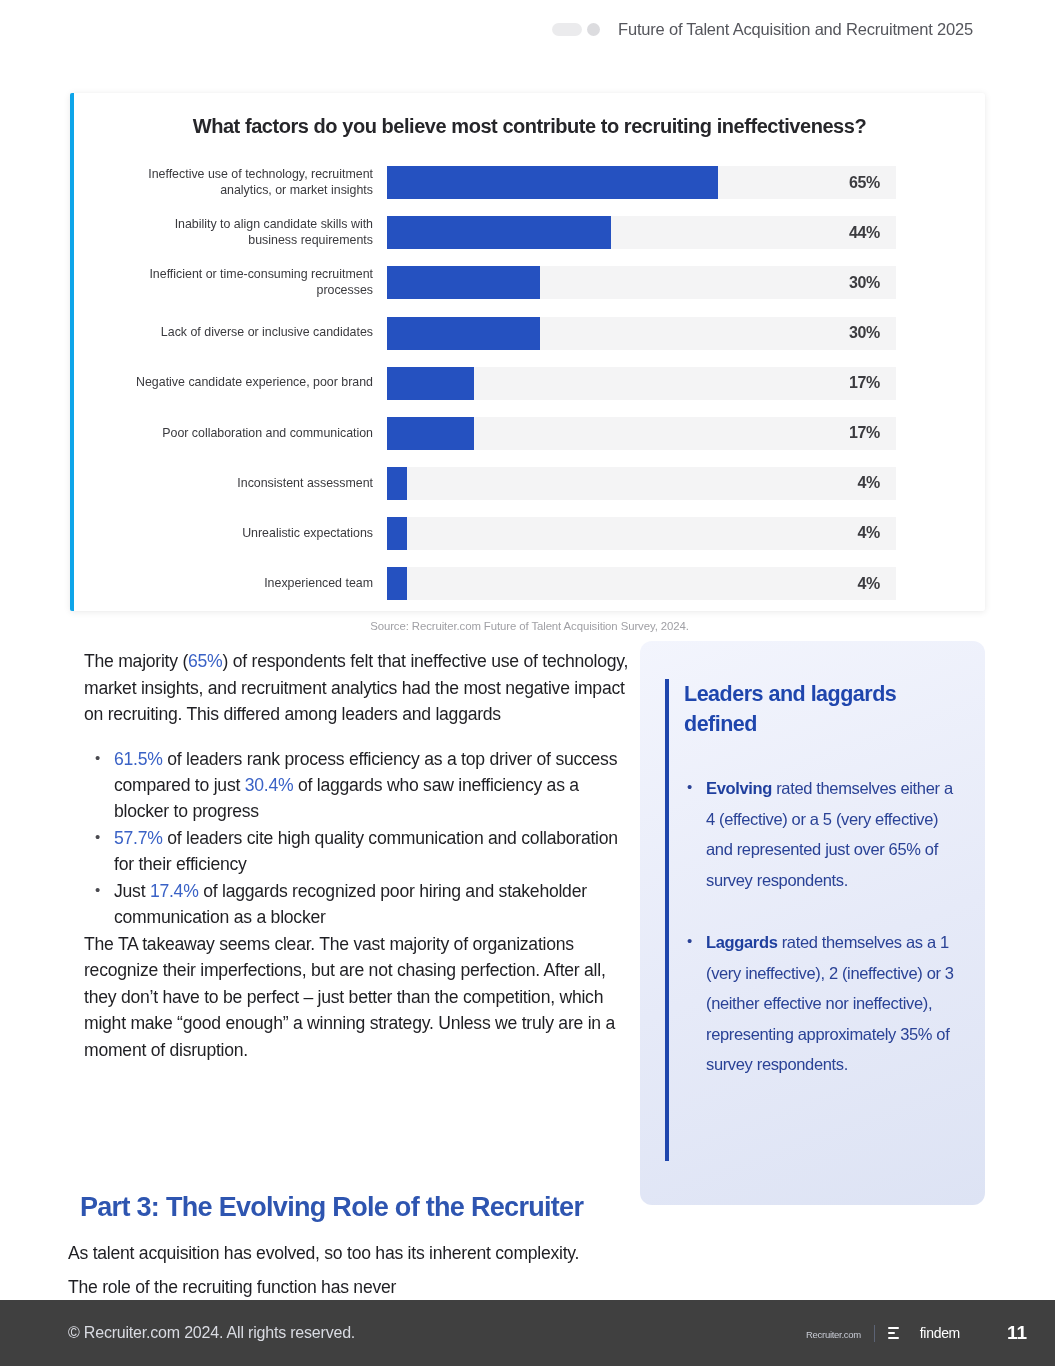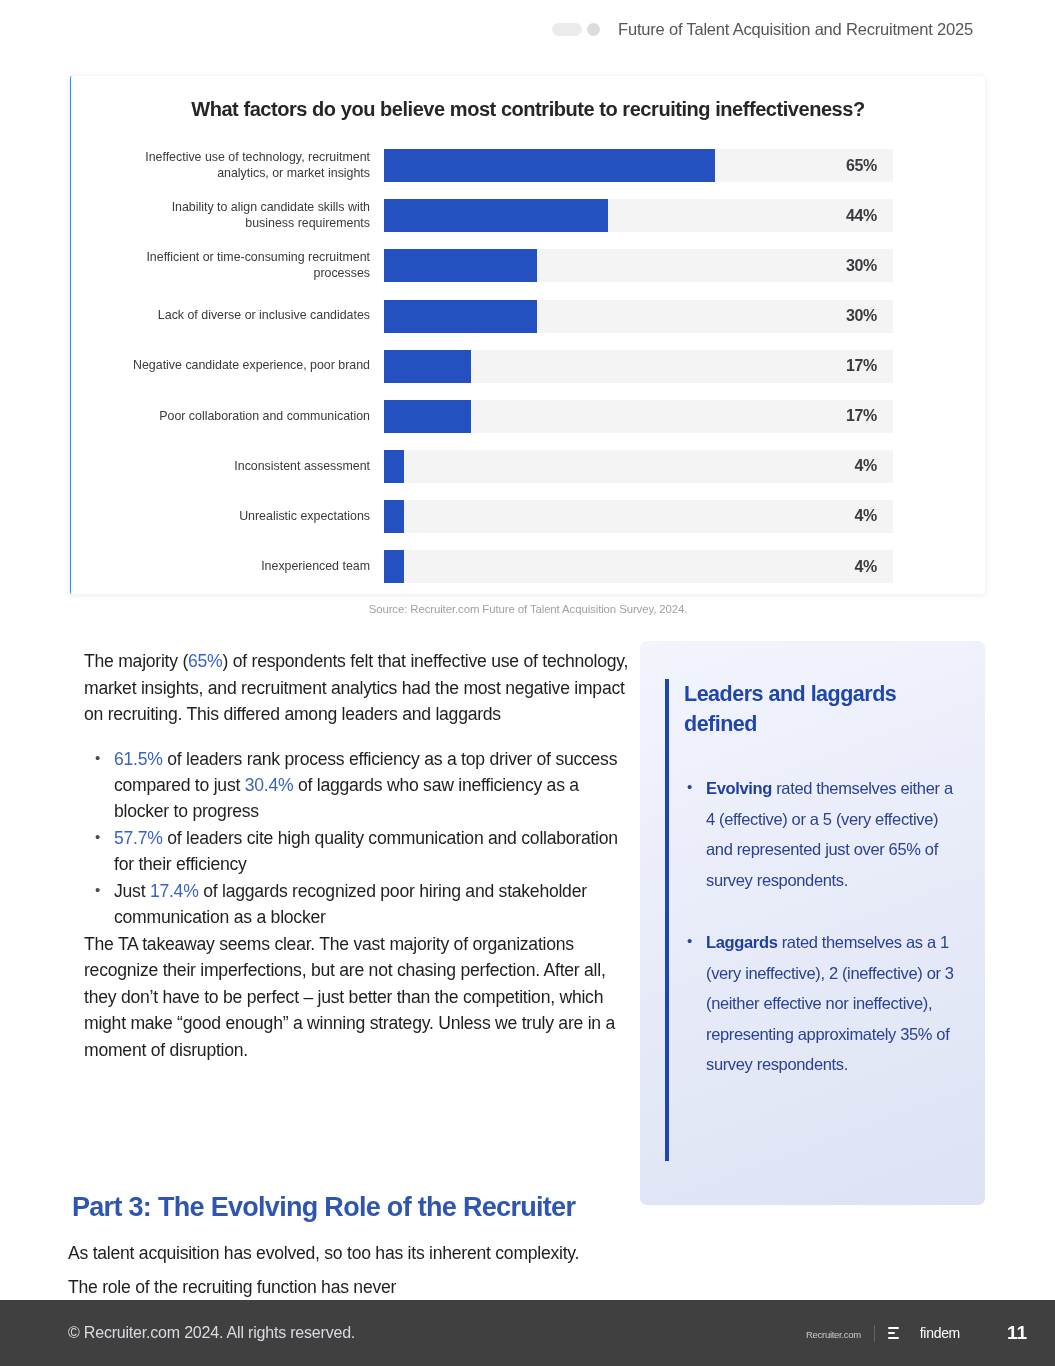--- a/index.html
+++ b/index.html
@@ -21,23 +21,23 @@
   .header-inner{ display:flex; align-items:center; gap:18px; }
   .logo-placeholder{ display:flex; align-items:center; gap:5px; opacity:.85; }
   .logo-pill{ width:30px; height:13px; border-radius:7px; background:#e8e8ea; }
   .logo-dot{ width:13px; height:13px; border-radius:50%; background:#d6d6da; }
   .header-title{
     font-size:16.5px; color:#55565c; letter-spacing:-0.2px; white-space:nowrap;
   }
 
   
   .chart-card{
-    position:absolute; left:70px; top:76px; width:915px; height:518px;
+    position:absolute; left:70px; top:93px; width:915px; height:518px;
     background:#ffffff;
-    border-left:1px solid #0ea5e9;
+    border-left:4px solid #0ea5e9;
     box-shadow:0 1px 7px rgba(0,0,0,.085), 0 0 1px rgba(0,0,0,.05);
     border-radius:2px;
   }
   .chart-title{
     text-align:center; font-size:20px; font-weight:700; color:#26262a;
     letter-spacing:-0.45px; padding-top:22px;
   }
   .chart-rows{ margin-top:24px; }
   .chart-row{
     display:flex; align-items:center; height:41.6px; margin-bottom:0;
@@ -75,33 +75,33 @@
   ul.bullets{ list-style:none; margin-top:18px; }
   ul.bullets li{
     position:relative; padding-left:30px; font-size:17.6px; line-height:26px;
     color:#1f1f23; letter-spacing:-0.25px; margin-bottom:1px;
   }
   ul.bullets li::before{
     content:"•"; position:absolute; left:11px; top:-1px; color:#4a4a50; font-size:15px;
   }
 
   .section-heading{
-    position:absolute; left:72px; top:1192px; width:560px;
+    position:absolute; left:80px; top:1192px; width:560px;
     font-size:27px; font-weight:600; color:#2e55b0; letter-spacing:-0.7px;
   }
   .section-body{
     position:absolute; left:68px; top:1236px; width:545px;
     font-size:17.6px; line-height:34px; color:#1f1f23; letter-spacing:-0.25px;
   }
 
   
   .callout{
     position:absolute; left:640px; top:641px; width:345px; height:564px;
     background:linear-gradient(160deg,#f3f5fd 0%,#e6eaf8 55%,#dde3f4 100%);
-    border-radius:7px;
+    border-radius:12px;
   }
   .callout-accent-bar{
     position:absolute; left:25px; top:38px; width:4px; height:1085px;
     background:#1f46ad;
   }
   .callout-inner{ padding:38px 26px 0 44px; }
   .callout-title{
     font-size:21.5px; font-weight:700; color:#1f46ad; line-height:30px;
     letter-spacing:-0.5px;
   }

